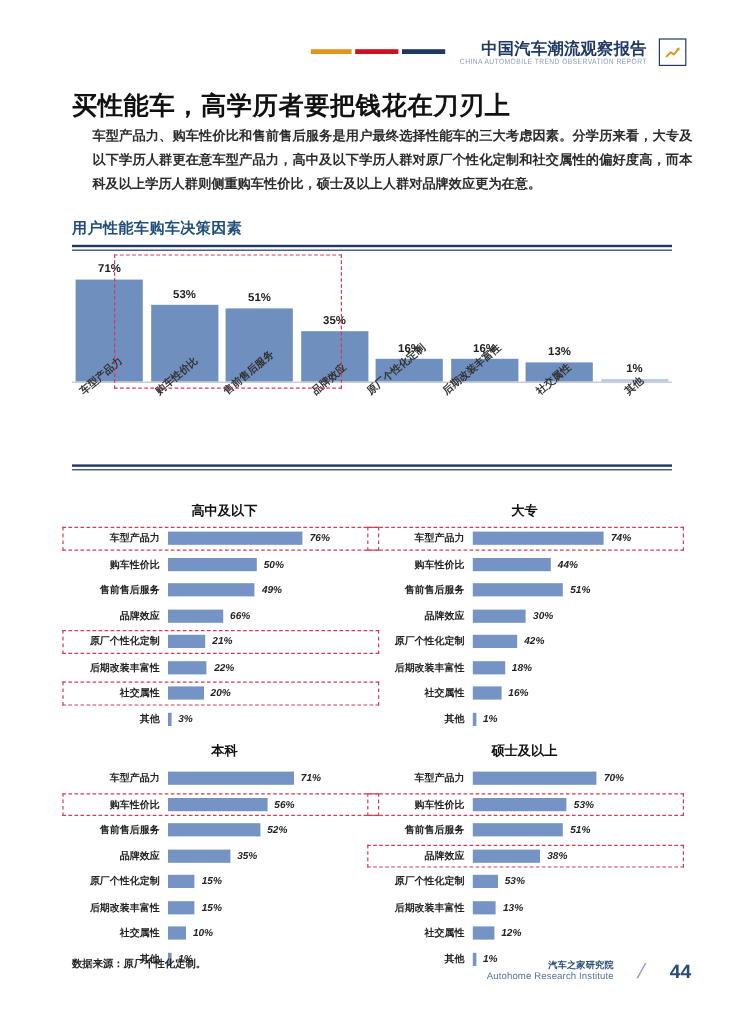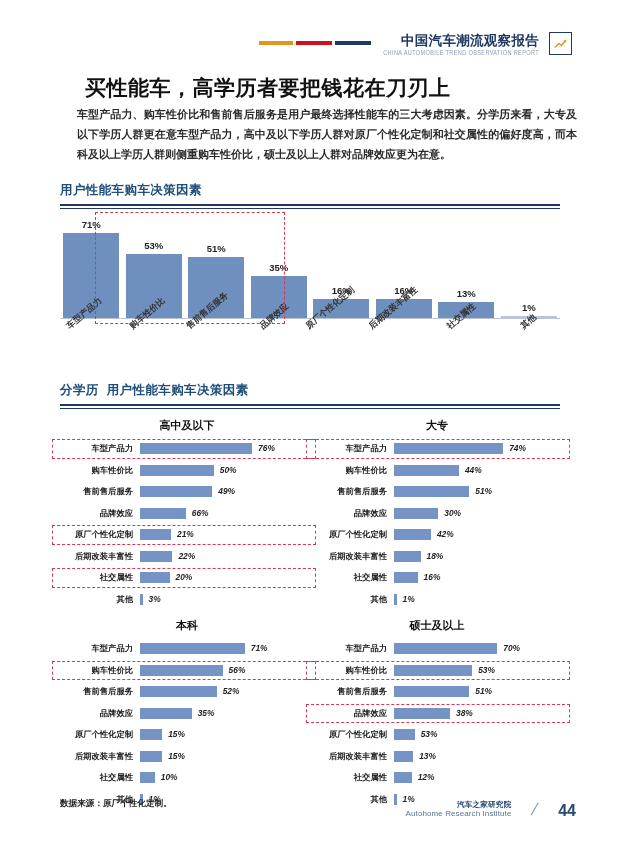--- a/index.html
+++ b/index.html
@@ -27,21 +27,21 @@
   .brand-en{font-size:5.6px;color:#8e9bb2;letter-spacing:.35px;margin-top:3px;
             transform:scaleY(1.15);transform-origin:right bottom;}
   .brand-icon{
     width:23px;height:23px;border:1.4px solid #1f3864;box-sizing:border-box;
     display:flex;align-items:center;justify-content:center;margin-left:4px;margin-bottom:4px;
   }
 
   
   .headline{
     position:absolute;left:60px;top:74px;width:500px;
-    font-size:21px;font-weight:700;color:#111;letter-spacing:.5px;margin-left:25px;
+    font-size:21px;font-weight:700;color:#111;letter-spacing:.5px;
   }
   .lede{
     position:absolute;left:60px;top:104px;width:500px;
     font-size:11px;line-height:1.82;color:#2b2b2b;text-align:justify;font-weight:600;margin-left:17px;
   }
 
   
   .sec{position:absolute;left:60px;width:500px;}
   .sec-title{font-size:12.5px;color:#1f4e79;font-weight:700;letter-spacing:.4px;}
   .sec-rule{margin-top:5px;border-top:2px solid #1f3864;border-bottom:1px solid #1f3864;height:2px;}
@@ -194,23 +194,20 @@
           <span>社交属性</span>
         </div>
         <div class="vlab">
           <span>其他</span>
         </div>
       </div>
     <div class="vhighlight"></div>
   </div>
 
   <div class="sec" id="sec2">
-    <div class="sec-title">
-      <span class="sec-prefix">分学历</span><span>用户性能车购车决策因素</span>
-    </div>
     <div class="sec-rule"></div>
   </div>
 
   <div class="quad">
     <div class="qrow">
       <div class="qcell" id="q-hs">
         <div class="qtitle">高中及以下</div>
         <div class="hrows">
             <div class="hrow hl">
               <div class="hlabel">车型产品力</div>

